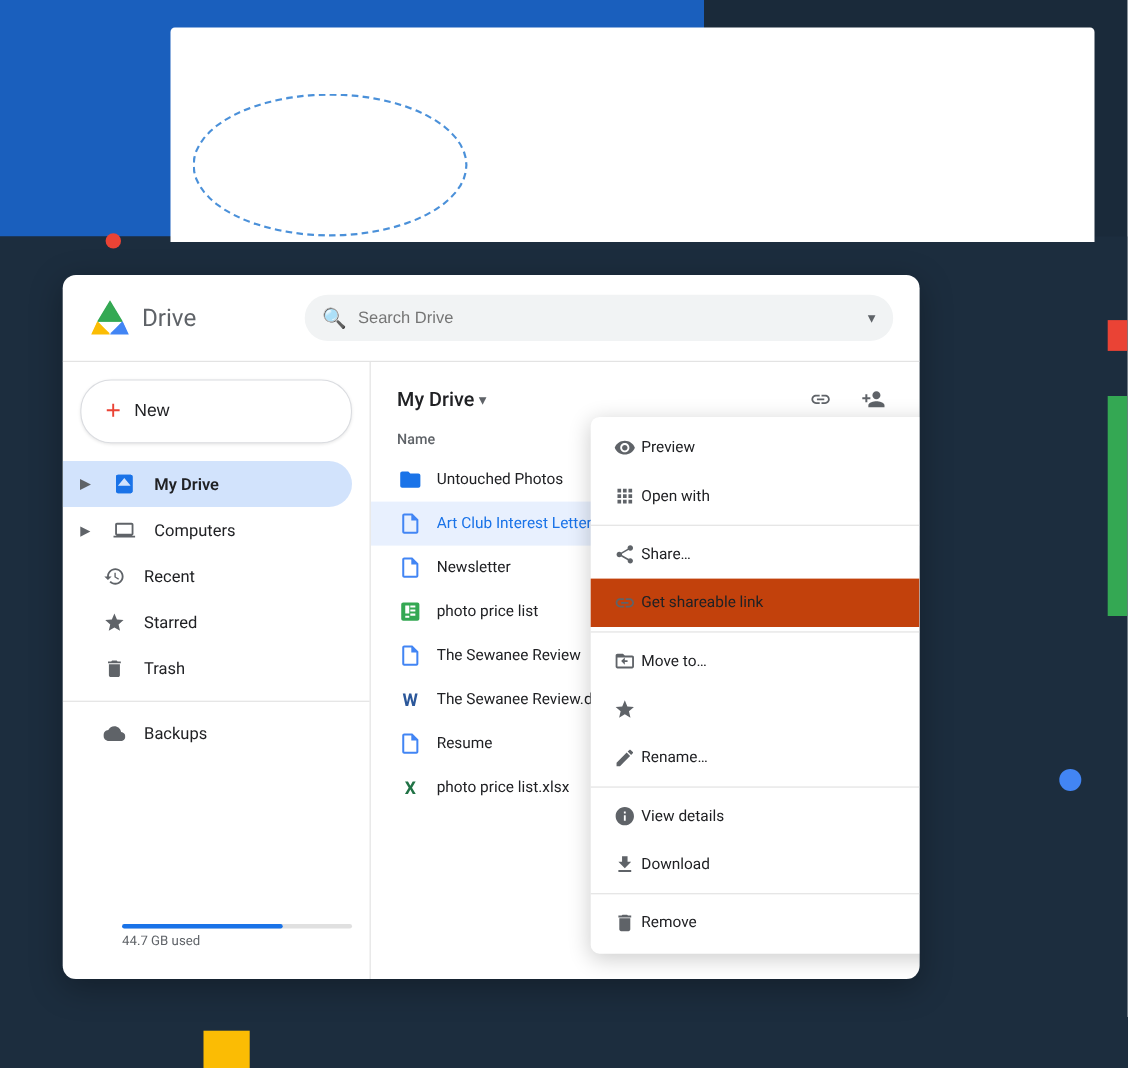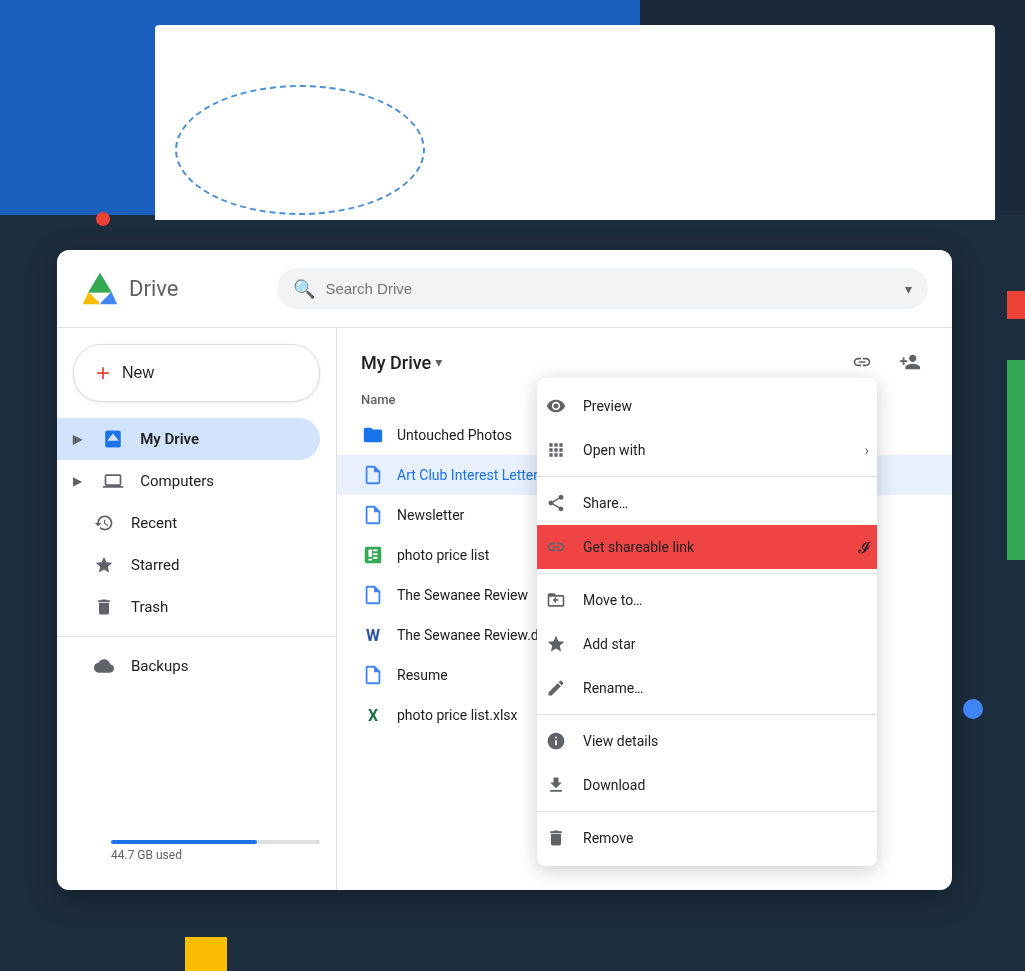--- a/index.html
+++ b/index.html
@@ -87,21 +87,21 @@
       width: 105px; height: 105px;
       background: #34a853;
       border-radius: 50%;
       z-index: 2;
     }
 
     
     .drive-window {
       position: absolute;
       top: 250px; left: 57px;
-      width: 895px;
+      width: 779px;
       height: 640px;
       background: #fff;
       border-radius: 12px;
       box-shadow: 0 8px 30px rgba(0,0,0,0.3);
       display: flex;
       flex-direction: column;
       z-index: 5;
       overflow: hidden;
     }
 
@@ -334,27 +334,27 @@
       width: 340px;
       background: #fff;
       border-radius: 8px;
       box-shadow: 0 4px 20px rgba(0,0,0,0.2);
       z-index: 100;
       padding: 6px 0;
     }
     .menu-item {
       display: flex;
       align-items: center;
-      gap: 16px;
-      padding: 11px 8px;
+      gap: 4px;
+      padding: 11px 20px;
       font-size: 14px;
       color: #202124;
       cursor: pointer;
     }
-    .menu-item.active-hover { background: #ef4444; }
+    .menu-item.active-hover { background: #c2410c; }
     .menu-icon {
       width: 22px; height: 22px;
       display: flex; align-items: center; justify-content: center;
       font-size: 18px;
       color: #5f6368;
     }
     .menu-label { flex: 1; }
     .menu-chevron { font-size: 14px; color: #5f6368; }
     .menu-divider {
       height: 1px;
@@ -629,21 +629,20 @@
           </span>
           <span class="menu-label">Move to…</span>
         </div>
 
         <div class="menu-item">
           <span class="menu-icon">
             <svg width="20" height="20" viewBox="0 0 24 24" fill="#5f6368">
                 <path d="M12 17.27L18.18 21l-1.64-7.03L22 9.24l-7.19-.61L12 2 9.19 8.63 2 9.24l5.46 4.73L5.82 21z"></path>
               </svg>
           </span>
-          <span class="menu-label">Add star</span>
         </div>
 
         <div class="menu-item">
           <span class="menu-icon">
             <svg width="20" height="20" viewBox="0 0 24 24" fill="#5f6368">
                 <path d="M3 17.25V21h3.75L17.81 9.94l-3.75-3.75L3 17.25zM20.71 7.04c.39-.39.39-1.02 0-1.41l-2.34-2.34c-.39-.39-1.02-.39-1.41 0l-1.83 1.83 3.75 3.75 1.83-1.83z"></path>
               </svg>
           </span>
           <span class="menu-label">Rename…</span>
         </div>

